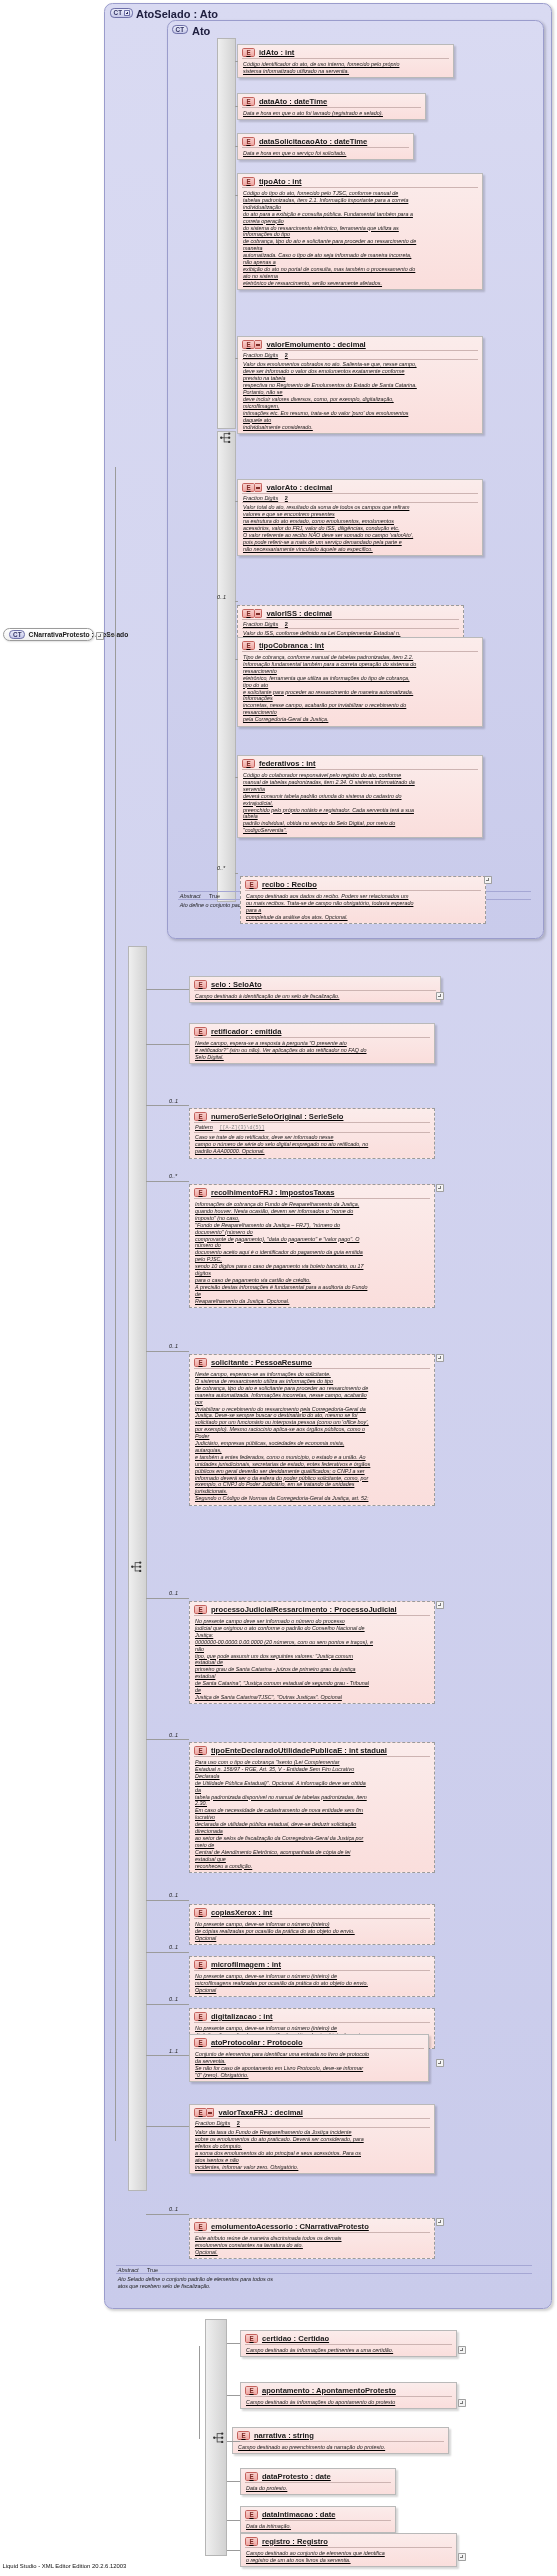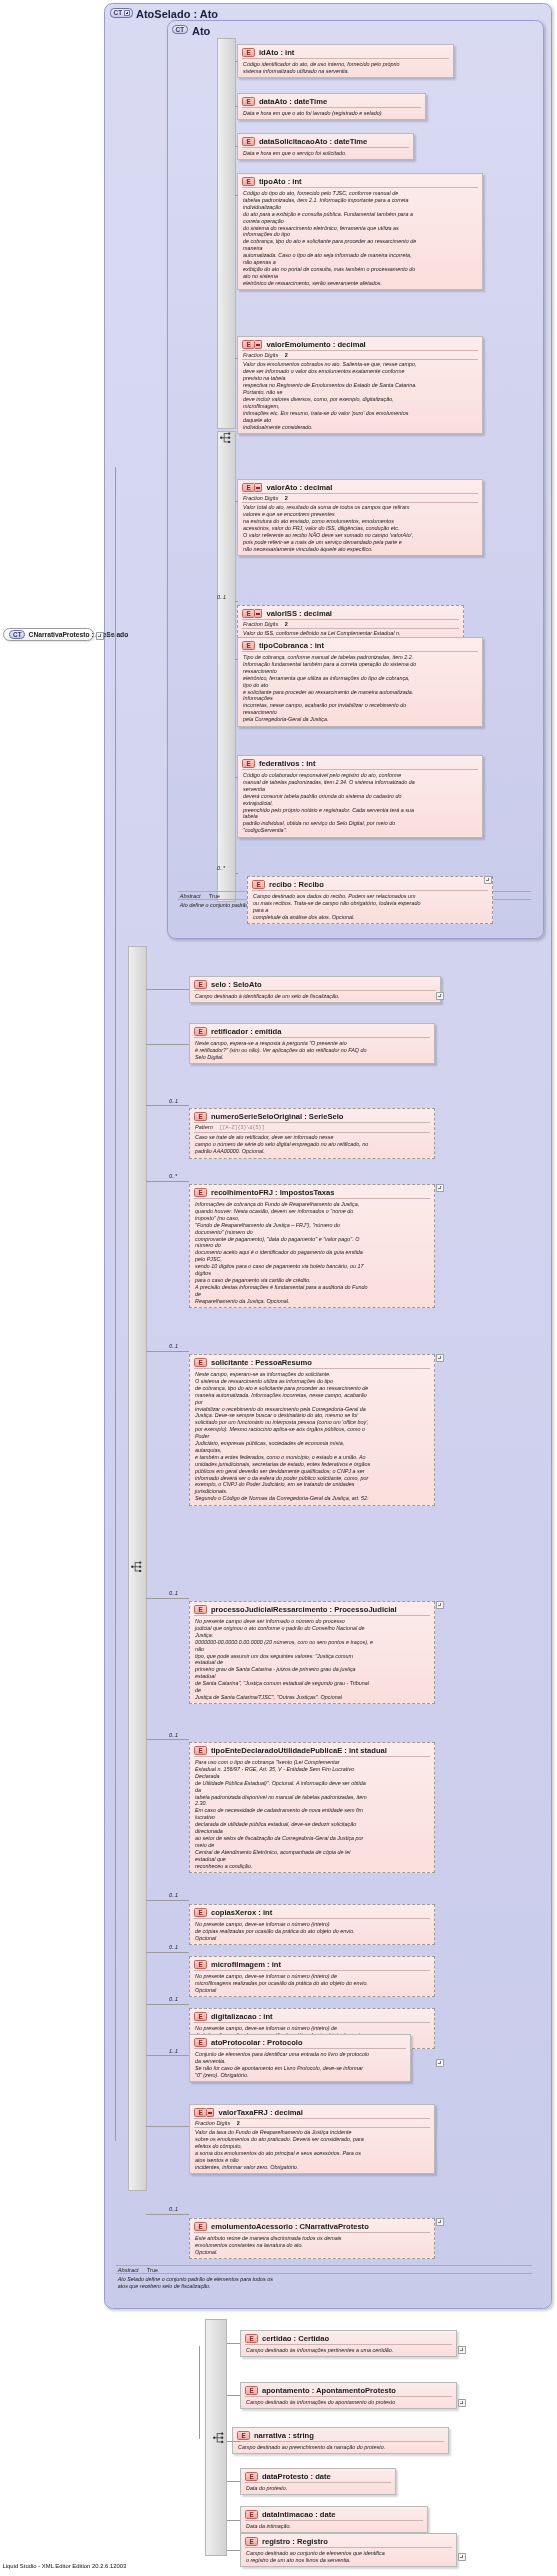--- a/index.html
+++ b/index.html
@@ -62,20 +62,21 @@
     color: #202040;
     white-space: nowrap;
   }
 
   
   .el {
     position: absolute;
     background: linear-gradient(180deg,#fbeceb 0%, #fadedc 100%);
     border: 0.8px solid #b9b9b9;
     box-shadow: 1.7px 1.7px 1.7px rgba(0,0,0,.16);
+    text-decoration: underline;
   }
   .el.optional {
     border: 0.8px dashed #9b9b9b;
     box-shadow: none;
     margin-top: 25px;
   }
   .el-head {
     display: flex;
     align-items: center;
     gap: 4.2px;
@@ -464,21 +465,21 @@
 manual de tabelas padronizadas, item 2.34. O sistema informatizado da
 serventia
 deverá consumir tabela padrão oriunda do sistema do cadastro do
 extrajudicial,
 preenchido pelo próprio notário e registrador. Cada serventia terá a sua
 tabela
 padrão individual, obtida no serviço do Selo Digital, por meio do
 "codigoServentia".</div>
       </div>
       <div class="ln h" style="left: 235px; top: 777px; width: 3.4px;"></div>
-      <div class="el optional" style="left: 247px; top: 851px; width: 246px;">
+      <div class="el optional" style="left: 240px; top: 851px; width: 246px;">
         <div class="el-head">
           <span class="e-badge-wrap">
             <span class="e-badge">E</span>
           </span>
           <span class="el-name">recibo    : Recibo</span>
         </div>
         <div class="el-sep"></div>
         <div class="el-doc">Campo destinado aos dados do recibo. Podem ser relacionados um
 ou mais recibos. Trata-se de campo não obrigatório, todavia esperado
 para a
@@ -675,21 +676,21 @@
           </span>
           <span class="el-name">digitalizacao : int</span>
         </div>
         <div class="el-sep"></div>
         <div class="el-doc">No presente campo, deve-se informar o número (inteiro) de
 digitalizações realizadas por ocasião da prática do ato objeto do envio.
 Opcional.</div>
       </div>
       <div class="ln h" style="left: 146px; top: 2004px; width: 43px;"></div>
       <div class="card-label" style="left: 169px; top: 1996px;">0..1</div>
-      <div class="el" style="left: 189px; top: 2034px; width: 222px;">
+      <div class="el" style="left: 189px; top: 2034px; width: 240px;">
         <div class="el-head">
           <span class="e-badge-wrap">
             <span class="e-badge">E</span>
           </span>
           <span class="el-name">atoProtocolar : Protocolo</span>
         </div>
         <div class="el-sep"></div>
         <div class="el-doc">Conjunto de elementos para identificar uma entrada no livro de protocolo
 da serventia.
 Se não for caso de apontamento em Livro Protocolo, deve-se informar
@@ -774,21 +775,21 @@
         <div class="el-head">
           <span class="e-badge-wrap">
             <span class="e-badge">E</span>
           </span>
           <span class="el-name">dataProtesto : date</span>
         </div>
         <div class="el-sep"></div>
         <div class="el-doc">Data do protesto.</div>
       </div>
       <div class="ln h" style="left: 227px; top: 2481px; width: 12.6px;"></div>
-      <div class="el" style="left: 240px; top: 2506px; width: 188px;">
+      <div class="el" style="left: 240px; top: 2506px; width: 156px;">
         <div class="el-head">
           <span class="e-badge-wrap">
             <span class="e-badge">E</span>
           </span>
           <span class="el-name">dataIntimacao : date</span>
         </div>
         <div class="el-sep"></div>
         <div class="el-doc">Data da intimação.</div>
       </div>
       <div class="ln h" style="left: 227px; top: 2520px; width: 12.6px;"></div>

